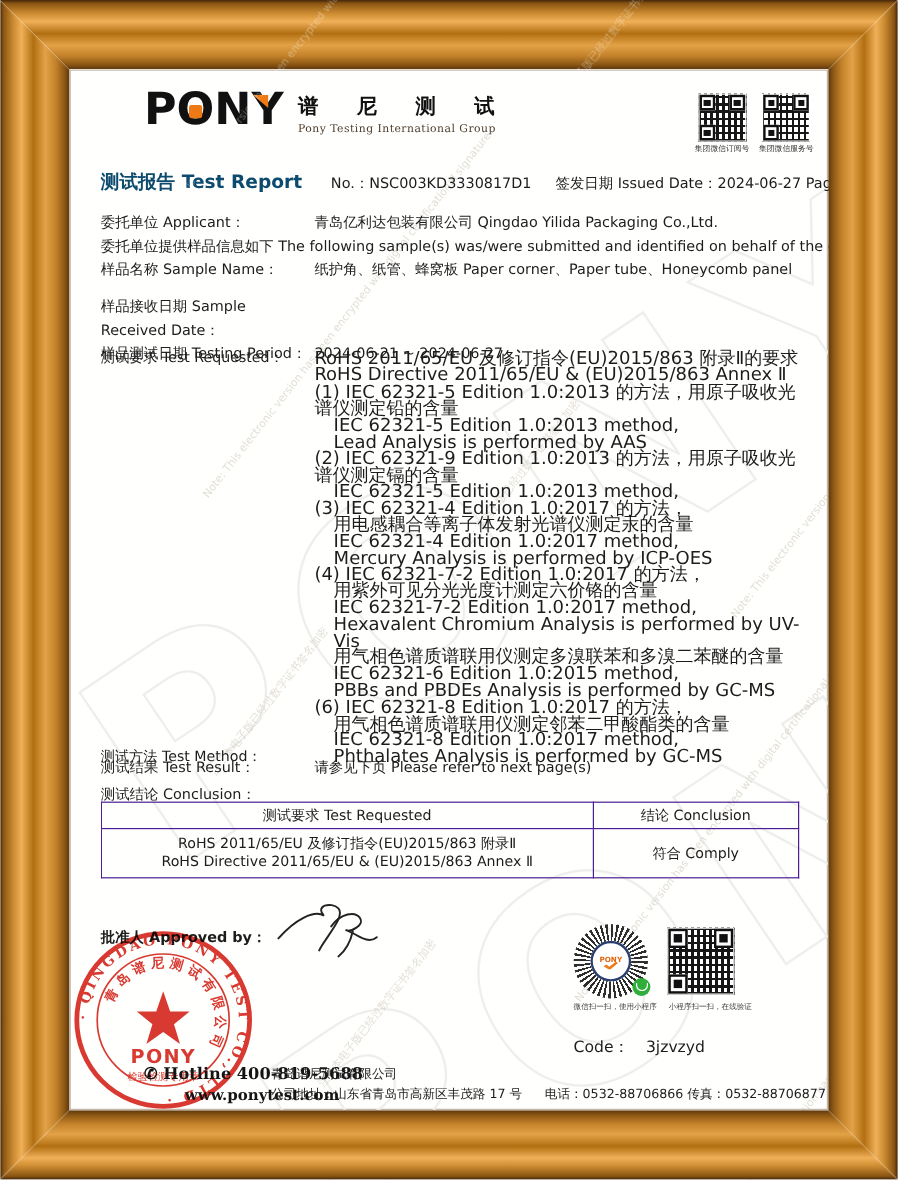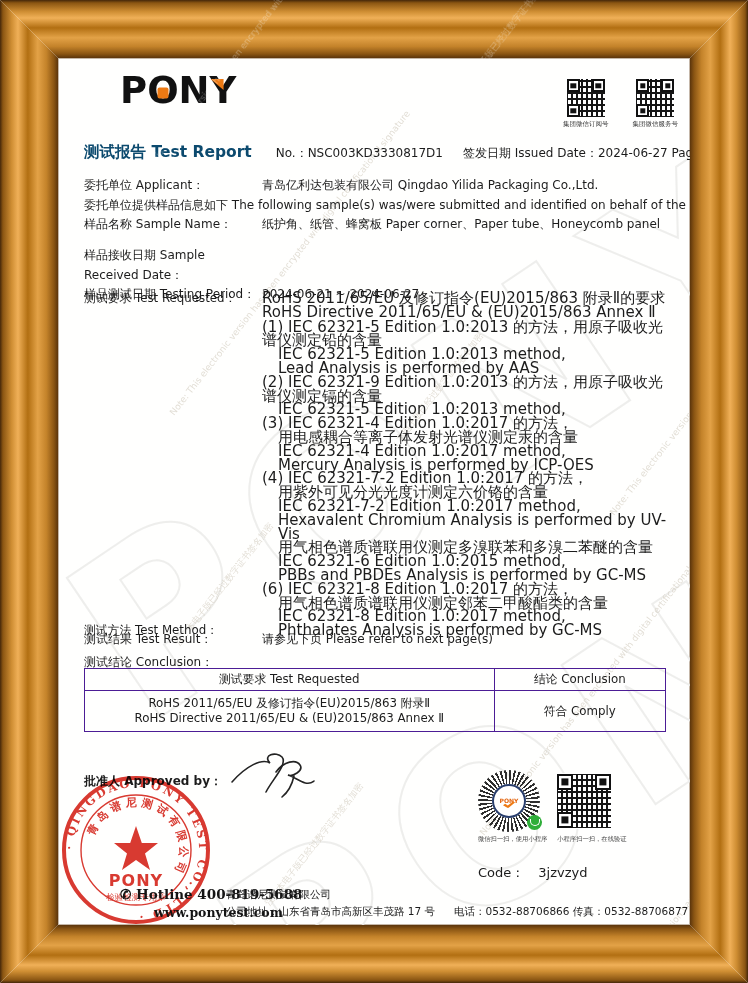--- a/index.html
+++ b/index.html
@@ -37,21 +37,21 @@
   
   .logo{position:absolute;left:62px;top:16px;display:flex;align-items:flex-start;}
   .logo-word{font-weight:900;font-size:37px;line-height:34px;letter-spacing:0px;color:#111;position:relative;font-family:"DejaVu Sans",sans-serif;}
   .logo-o{position:relative;display:inline-block;}
   .logo-o .o-fill{position:absolute;left:50%;top:56%;width:11px;height:11px;transform:translate(-50%,-50%);background:#ed7a14;border-radius:2px;}
   .logo-y{position:relative;display:inline-block;}
   .logo-y .y-tri{position:absolute;left:1px;top:5px;width:13px;height:11px;background:#ed7a14;clip-path:polygon(0 0,100% 0,100% 100%);}
   .logo-cn{margin-left:12px;padding-top:3px;}
   .logo-cn-chars{font-size:17px;font-weight:bold;letter-spacing:13px;color:#111;}
   .logo-sub{font-family:"DejaVu Serif",serif;font-size:9px;color:#4c3a28;margin-top:3px;letter-spacing:.4px;}
-  .hdr-qrs{position:absolute;right:12px;top:20px;display:flex;gap:24px;justify-content:center;}
+  .hdr-qrs{position:absolute;right:12px;top:20px;display:flex;gap:8px;justify-content:center;}
   .hdr-qr-wrap{display:flex;flex-direction:column;align-items:center;}
   .hdr-qr-label{font-size:6.5px;color:#333;margin-top:2px;}
 
   
   .qr{position:relative;background-color:#fff;
     background-image:
       repeating-linear-gradient(90deg,#161616 0 2px,transparent 2px 5px),
       repeating-linear-gradient(0deg,#161616 0 2px,#fff 2px 6px);
     box-shadow:inset 0 0 0 1px #fff;}
   .qr .f1,.qr .f2,.qr .f3{position:absolute;border:2px solid #111;background:#fff;}
@@ -135,20 +135,24 @@
   <span class="wm wm-note" style="left:480px;top:300px;">Note: This electronic version has been encrypted with digital certificational signature</span>
   <span class="wm wm-note" style="left:90px;top:520px;">注：本电子版已经过数字证书签名加密</span>
   <span class="wm wm-note" style="left:350px;top:620px;">Note: This electronic version has been encrypted with digital certificational signature</span>
   <span class="wm wm-note" style="left:180px;top:780px;">注：本电子版已经过数字证书签名加密</span>
   <span class="wm wm-note" style="left:470px;top:800px;">Note: This electronic version has been encrypted with digital certificational signature</span>
 
   <div class="content">
 
     <div class="logo">
       <div class="logo-word"><span>P</span><span class="logo-o"><span>O</span><span class="o-fill"></span></span><span>N</span><span class="logo-y"><span>Y</span><span class="y-tri"></span></span></div>
+      <div class="logo-cn">
+        <div class="logo-cn-chars">谱 尼 测 试</div>
+        <div class="logo-sub">Pony Testing International Group</div>
+      </div>
     </div>
 
     <div class="hdr-qrs">
       <div class="hdr-qr-wrap">
         <div class="qr" style="width:40px;height:40px;">
             <i class="f1" style="width:9px;height:9px;"></i>
             <i class="f2" style="width:9px;height:9px;"></i>
             <i class="f3" style="width:9px;height:9px;"></i>
           </div>
         <div class="hdr-qr-label">集团微信订阅号</div>

